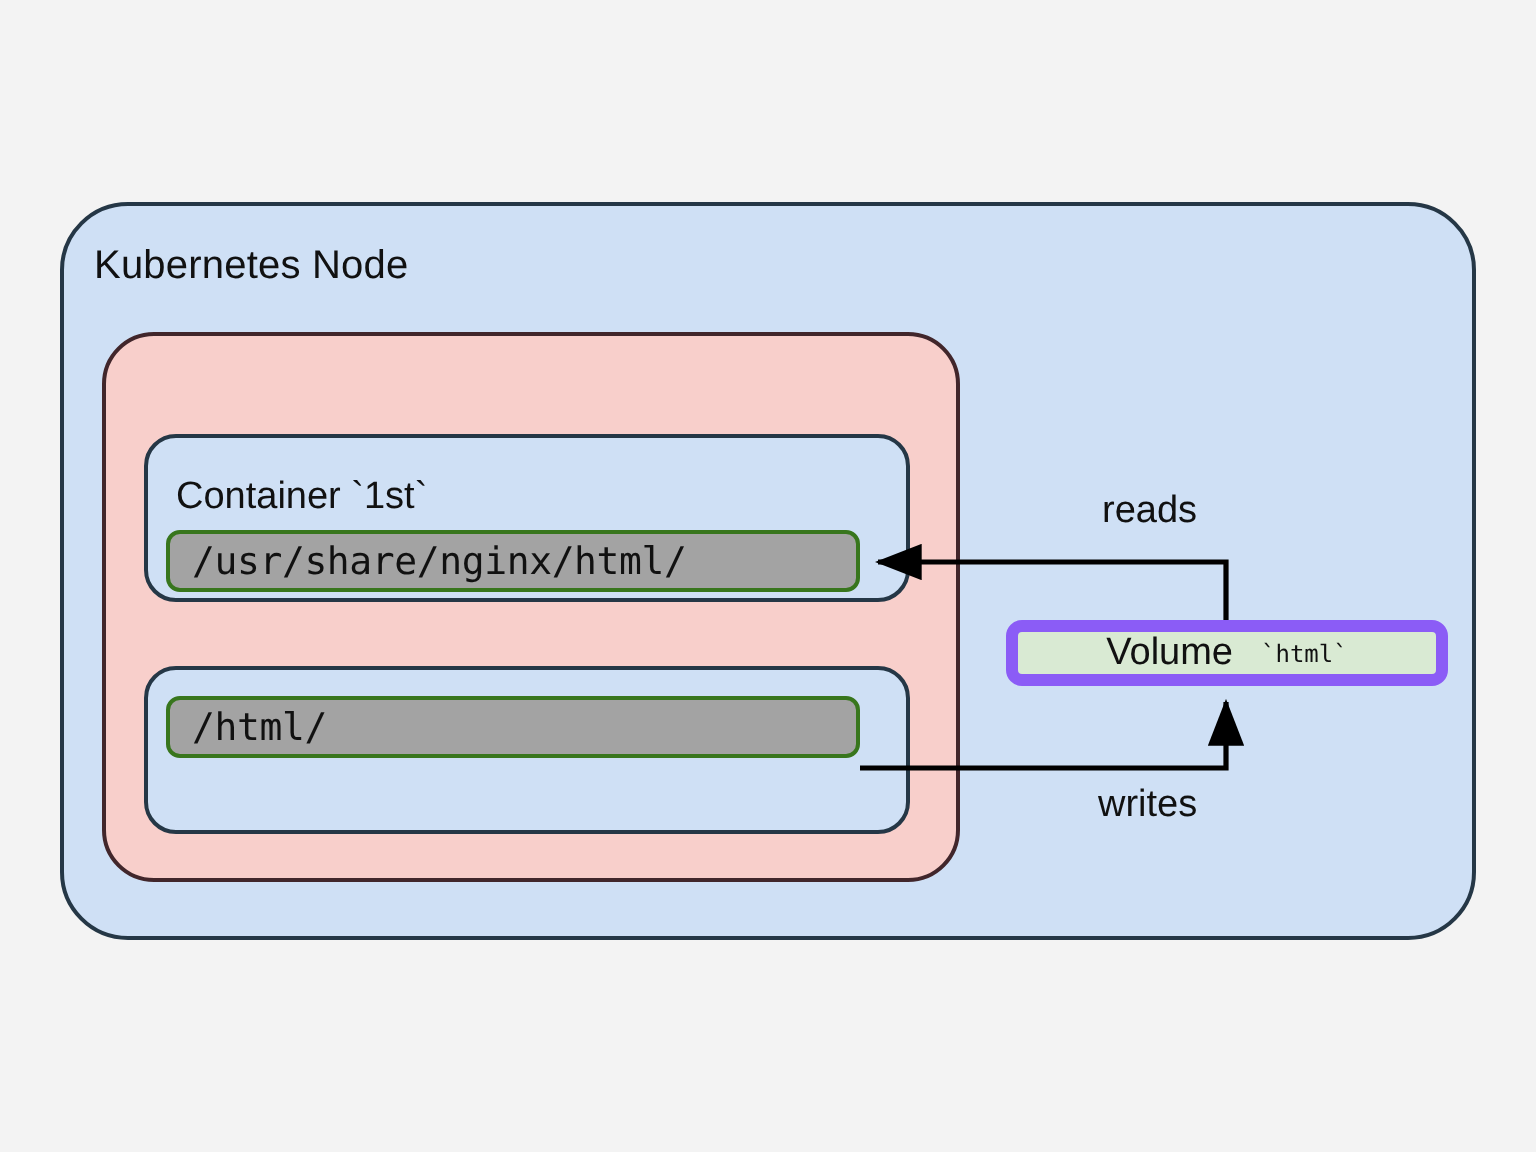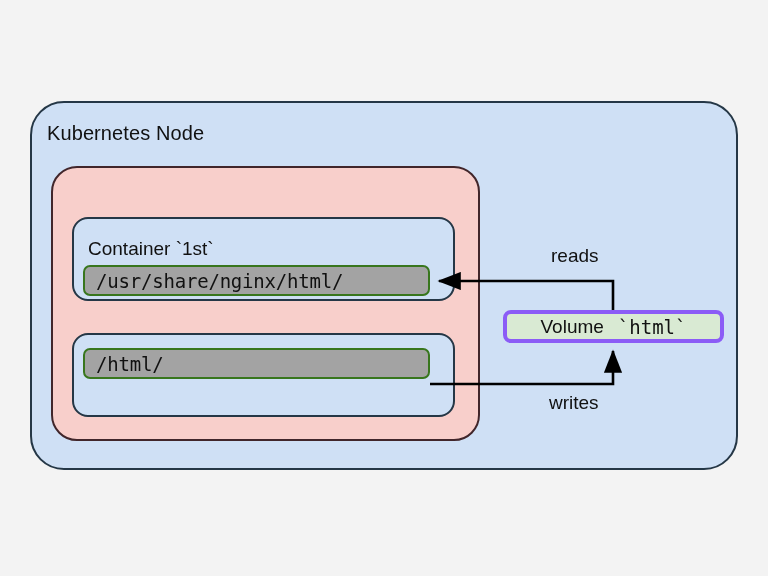--- a/index.html
+++ b/index.html
@@ -113,34 +113,34 @@
 
   
   .volume-box {
     position: absolute;
     left: 503px;
     top: 310px;
     width: 221px;
     height: 33px;
     box-sizing: border-box;
     background: #d9ead3;
-    border: 4px solid #8b5cf6;
+    border: 6px solid #8b5cf6;
     border-radius: 8px;
     display: flex;
     align-items: center;
     justify-content: center;
   }
   .volume-label {
     font-size: 19px;
     color: #111111;
     white-space: nowrap;
   }
   .volume-name {
     font-family: "DejaVu Sans Mono", monospace;
-    font-size: 19px;
+    font-size: 12px;
     color: #111111;
     white-space: nowrap;
     margin-left: 14px;
   }
 
   
   .edge-label {
     position: absolute;
     font-size: 19px;
     color: #111111;

